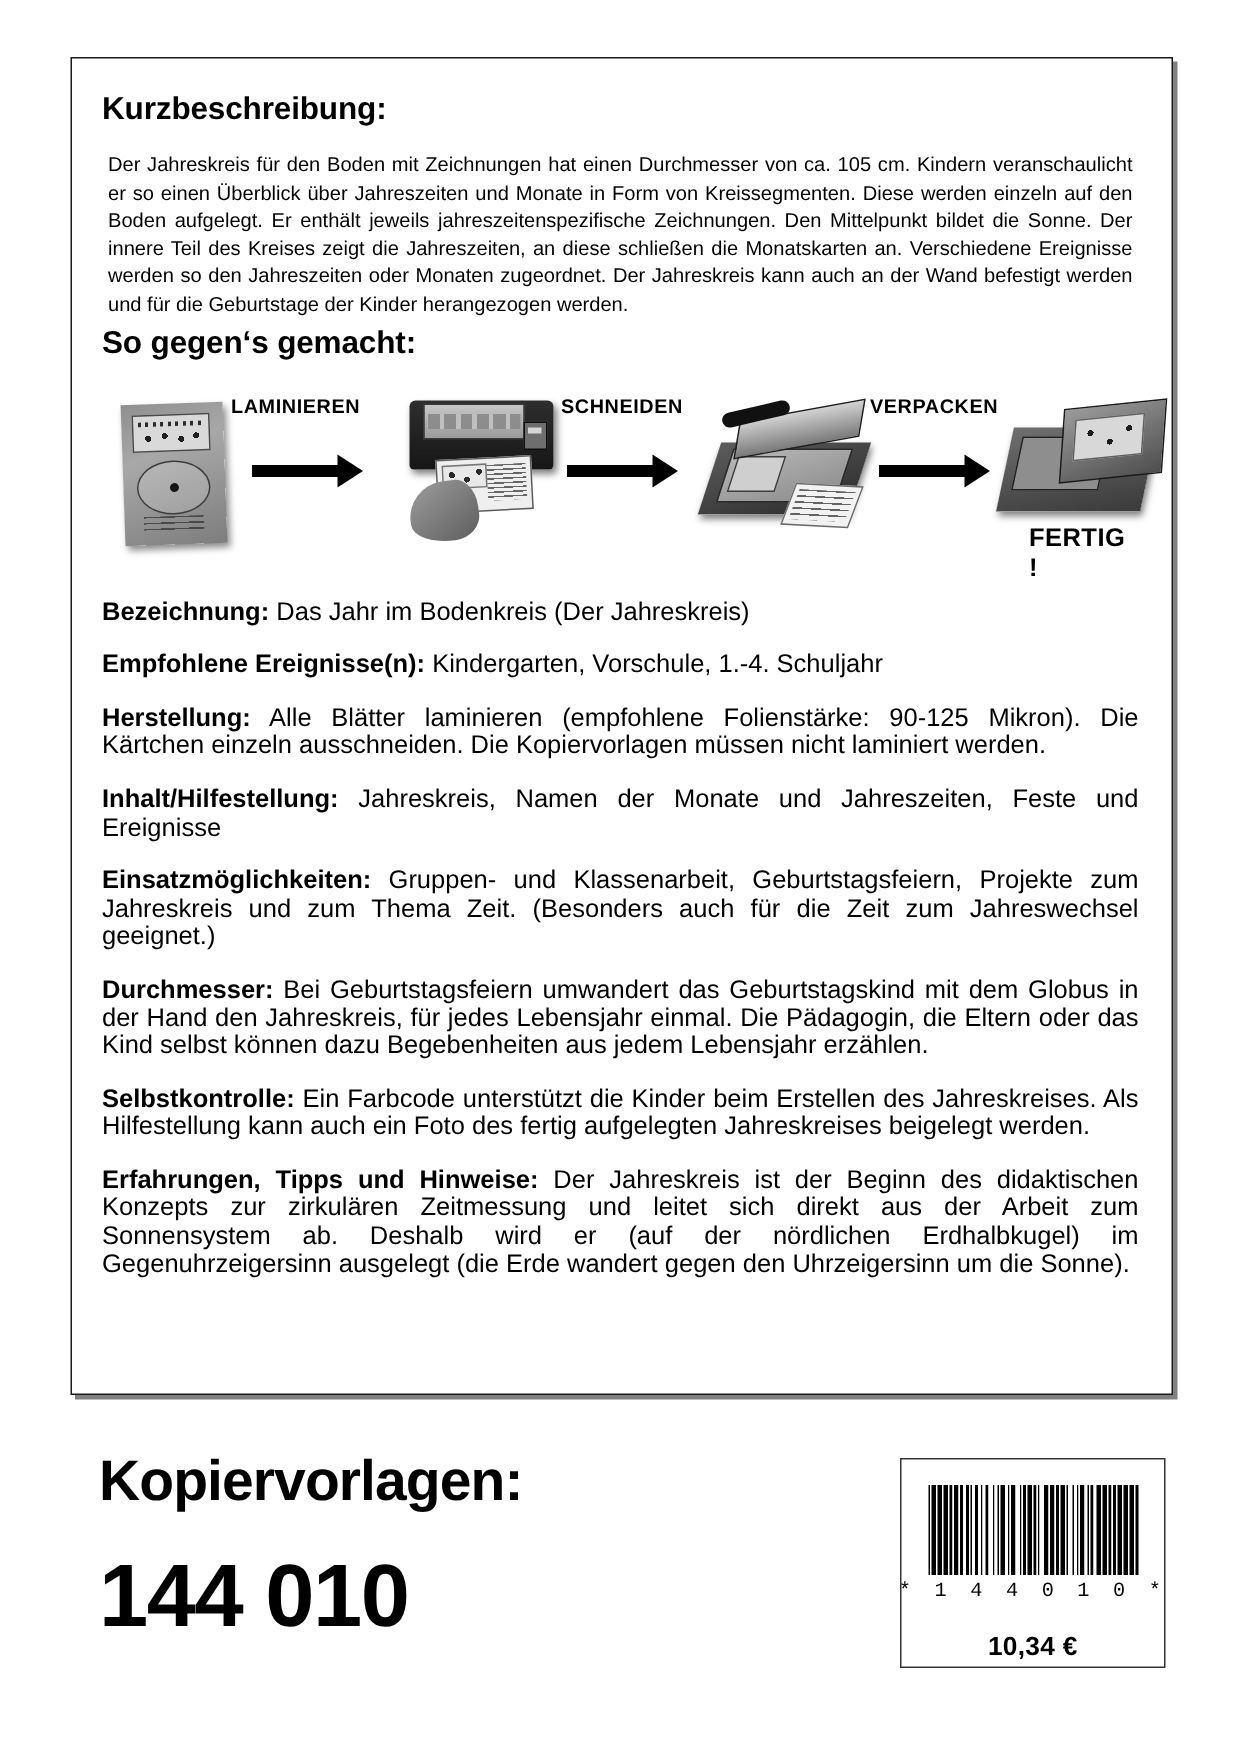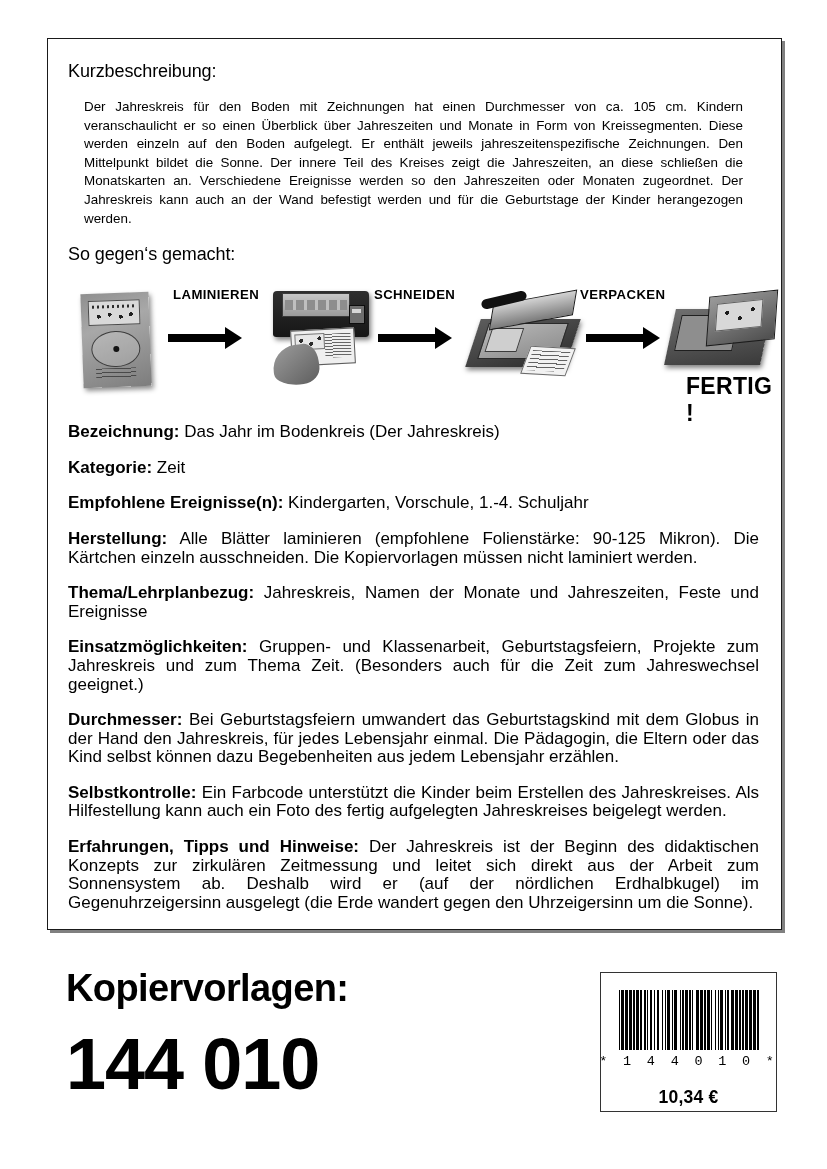--- a/index.html
+++ b/index.html
@@ -27,35 +27,35 @@
     box-sizing: border-box;
     box-shadow: 3px 3px 0 0 #808080;
     background: #ffffff;
   }
   .panel-inner {
     padding: 22px 20px 0 20px;
   }
 
   
   .section-heading {
-    font-size: 18px;
-    font-weight: normal;
+    font-size: 21px;
+    font-weight: bold;
     letter-spacing: -0.1px;
     margin: 0 0 16px 0;
   }
   #made-heading {
     margin: 0 0 6px 0;
   }
 
   
   #description-text {
     font-size: 13.4px;
     line-height: 18.6px;
     text-align: justify;
-    margin: 16px;
+    margin: 4px;
     padding-right: 2px;
     hyphens: manual;
   }
 
   
   #process-strip {
     position: relative;
     height: 125px;
     margin-top: 16px;
   }
@@ -242,21 +242,21 @@
     background:
       radial-gradient(circle at 22% 35%, #1c1c1c 0 2px, transparent 2px),
       radial-gradient(circle at 52% 62%, #1c1c1c 0 2px, transparent 2px),
       radial-gradient(circle at 80% 32%, #1c1c1c 0 2px, transparent 2px),
       #d8d8d8;
     border: 1px solid #606060;
   }
   #fertig-label {
     position: absolute;
     left: 618px; top: 92px;
-    font-size: 23px;
+    font-size: 17px;
     font-weight: bold;
     letter-spacing: 0.3px;
   }
 
   
   #spec-list { margin-top: 8px; }
   .spec-row {
     font-size: 17px;
     line-height: 18.6px;
     text-align: justify;
@@ -268,21 +268,21 @@
 
   
   #article-block { position: absolute; left: 66px; top: 966px; }
   #article-label {
     font-size: 38px;
     font-weight: bold;
     letter-spacing: -0.6px;
     line-height: 44px;
   }
   #article-number {
-    font-size: 72px;
+    font-size: 59px;
     font-weight: bold;
     letter-spacing: -1px;
     line-height: 80px;
     margin-top: 14px;
   }
 
   #barcode-card {
     position: absolute;
     left: 600px; top: 972px;
     width: 177px; height: 140px;
@@ -328,21 +328,21 @@
     <h2 class="section-heading" id="made-heading">So gegen‘s gemacht:</h2>
 
     <div id="process-strip">
 
       <div class="photo" id="photo-sheet">
         <div class="sheet-top"></div>
         <div class="sheet-circle"></div>
         <div class="sheet-lines"></div>
       </div>
 
-      <div class="process-label" style="left:105px; top:6px;">LAMINIEREN</div>
+      <div class="process-label" style="left:86px; top:6px;">LAMINIEREN</div>
       <div class="arrow" style="left:100px; top:46px; width:74px;">
         <span class="shaft" style="width:58px;"></span>
         <span class="head" style="left:57px;"></span>
       </div>
 
       <div class="photo" id="photo-laminator">
         <div class="lam-body">
           <div class="lam-tray"></div>
           <div class="lam-panel"></div>
         </div>
@@ -378,37 +378,33 @@
       <div id="fertig-label">FERTIG !</div>
     </div>
 
     <div id="spec-list">
 
       <p class="spec-row">
         <span class="spec-label">Bezeichnung:</span>
         <span>Das Jahr im Bodenkreis (Der Jahreskreis)</span>
       </p>
 
-      <p class="spec-row">
-        <span class="spec-label">Kategorie:</span>
-        <span>Zeit</span>
-      </p>
 
       <p class="spec-row">
         <span class="spec-label">Empfohlene Ereignisse(n):</span>
         <span>Kindergarten, Vorschule, 1.-4. Schuljahr</span>
       </p>
 
       <p class="spec-row">
         <span class="spec-label">Herstellung:</span>
         <span>Alle Blätter laminieren (empfohlene Folienstärke: 90-125 Mikron). Die Kärtchen einzeln ausschneiden. Die Kopiervorlagen müssen nicht laminiert werden.</span>
       </p>
 
       <p class="spec-row">
-        <span class="spec-label">Thema/Lehrplanbezug:</span>
+        <span class="spec-label">Inhalt/Hilfestellung:</span>
         <span>Jahreskreis, Namen der Monate und Jahreszeiten, Feste und Ereignisse</span>
       </p>
 
       <p class="spec-row">
         <span class="spec-label">Einsatzmöglichkeiten:</span>
         <span>Gruppen- und Klassenarbeit, Geburtstagsfeiern, Projekte zum Jahreskreis und zum Thema Zeit. (Besonders auch für die Zeit zum Jahreswechsel geeignet.)</span>
       </p>
 
       <p class="spec-row">
         <span class="spec-label">Durchmesser:</span>

